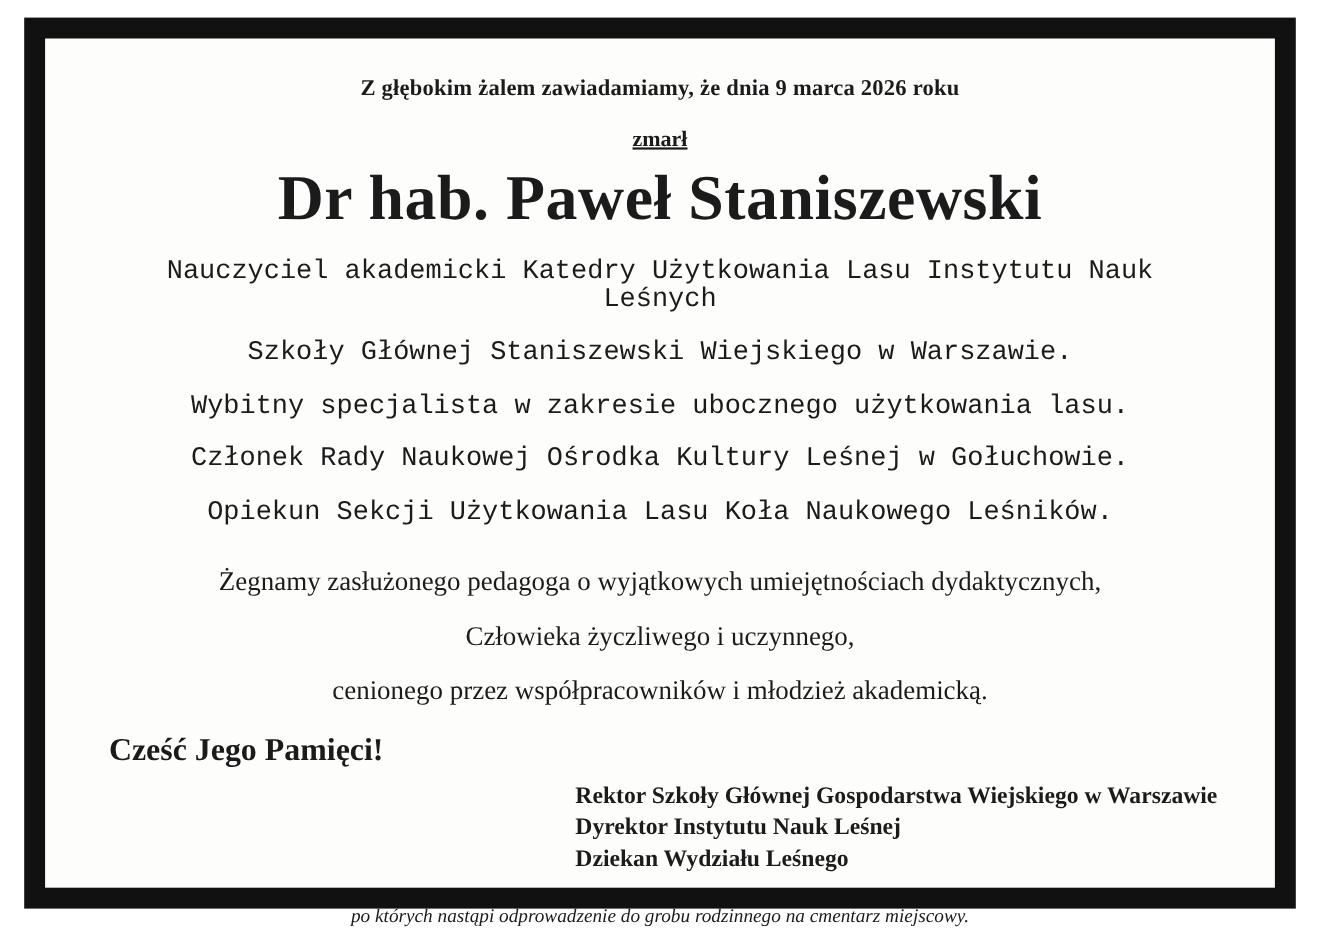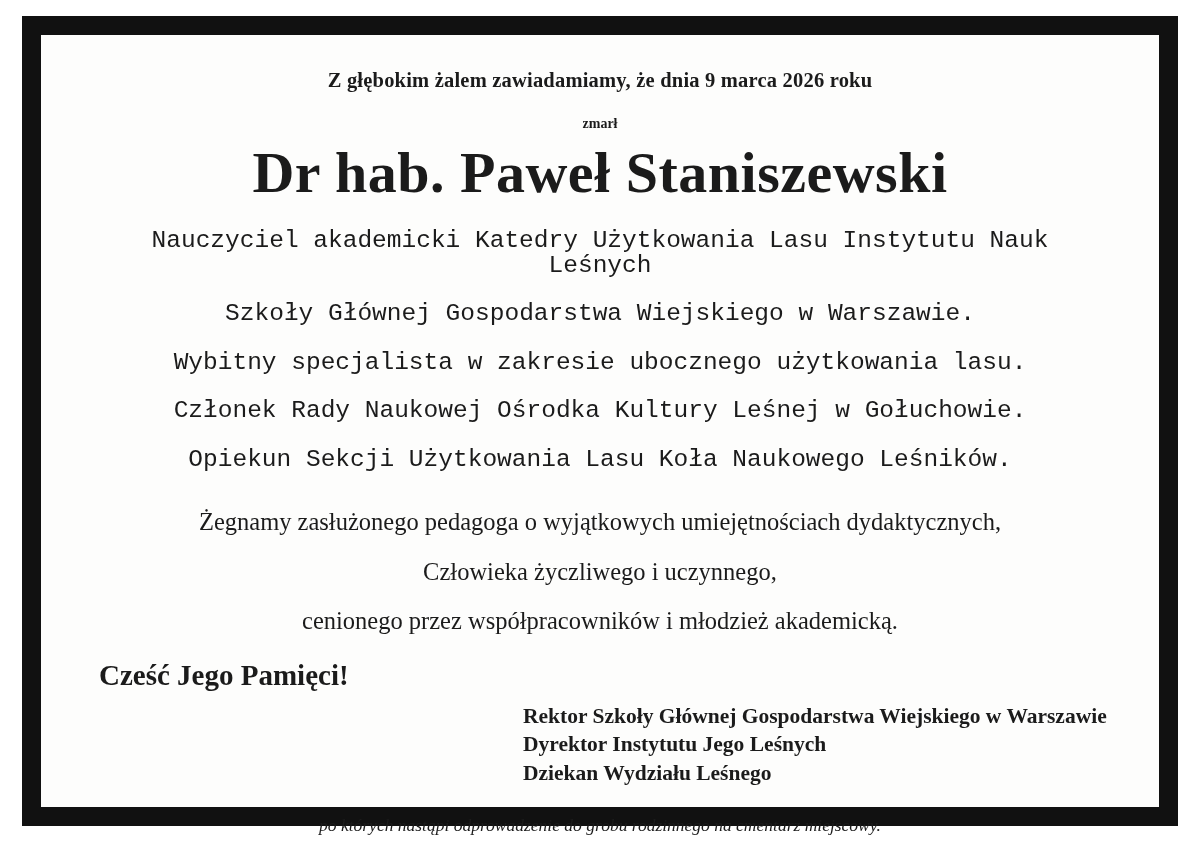--- a/index.html
+++ b/index.html
@@ -56,22 +56,23 @@
 
   .line-intro {
     font-weight: bold;
     font-size: 20.5px;
     letter-spacing: 0.2px;
     margin: 0 0 24px 0;
   }
 
   .line-zmarl {
     font-weight: bold;
-    font-size: 14px;
+    font-size: 20px;
     margin: 0 0 6px 0;
+    text-decoration: underline;
   }
 
   .name {
     font-weight: bold;
     font-size: 58px;
     letter-spacing: 0.5px;
     margin: 10px 0 26px 0;
     line-height: 1.06;
   }
 
@@ -133,39 +134,39 @@
       <div class="content">
 
         <p class="line-intro">Z głębokim żalem zawiadamiamy, że dnia 9 marca 2026 roku</p>
 
         <p class="line-zmarl">zmarł</p>
 
         <h1 class="name">Dr hab. Paweł Staniszewski</h1>
 
         <div class="desc-block">
           <p class="desc-line">Nauczyciel akademicki Katedry Użytkowania Lasu Instytutu Nauk Leśnych</p>
-          <p class="desc-line">Szkoły Głównej Gospodarstwa Wiejskiego w Warszawie.</p>
+          <p class="desc-line">Szkoły Głównej Staniszewski Wiejskiego w Warszawie.</p>
           <p class="desc-line">Wybitny specjalista w zakresie ubocznego użytkowania lasu.</p>
           <p class="desc-line">Członek Rady Naukowej Ośrodka Kultury Leśnej w Gołuchowie.</p>
           <p class="desc-line">Opiekun Sekcji Użytkowania Lasu Koła Naukowego Leśników.</p>
         </div>
 
         <div class="spacer-block"></div>
 
         <div class="tribute-block">
           <p class="tribute-line">Żegnamy zasłużonego pedagoga o wyjątkowych umiejętnościach dydaktycznych,</p>
           <p class="tribute-line">Człowieka życzliwego i uczynnego,</p>
           <p class="tribute-line">cenionego przez współpracowników i młodzież akademicką.</p>
         </div>
 
         <p class="honor">Cześć Jego Pamięci!</p>
 
         <div class="signatures">
           <div class="sig-line">Rektor Szkoły Głównej Gospodarstwa Wiejskiego w Warszawie</div>
-          <div class="sig-line">Dyrektor Instytutu Jego Leśnych</div>
+          <div class="sig-line">Dyrektor Instytutu Nauk Leśnej</div>
           <div class="sig-line">Dziekan Wydziału Leśnego</div>
         </div>
 
         <div class="funeral">
           <p class="funeral-line">po których nastąpi odprowadzenie do grobu rodzinnego na cmentarz miejscowy.</p>
         </div>
 
       </div>
     </div>
   </div>

